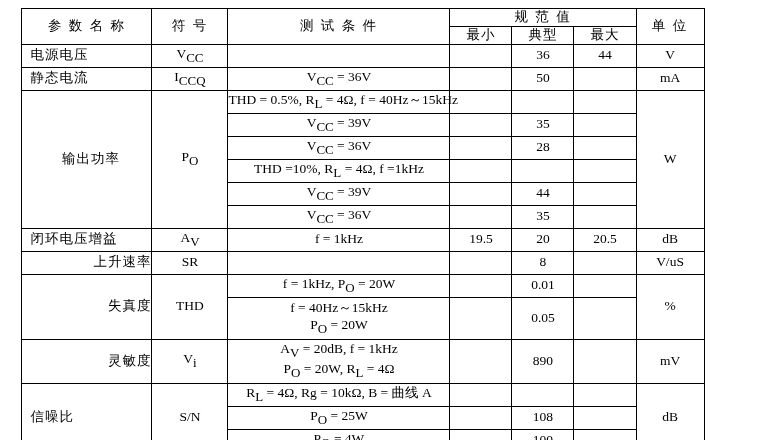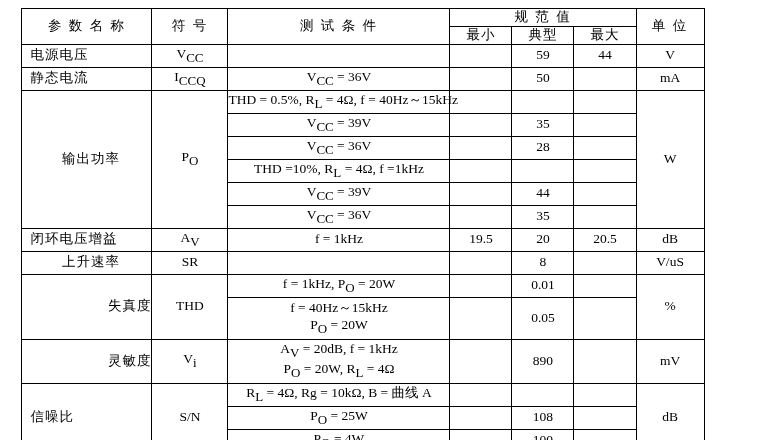--- a/index.html
+++ b/index.html
@@ -114,21 +114,21 @@
         <td class="cell-pad hdr-sub">最小</td>
         <td class="cell-pad hdr-sub">典型</td>
         <td class="cell-pad hdr-sub">最大</td>
       </tr>
 
       <tr class="row-h">
         <td class="cell-pad param-name" style="text-align:left;padding-left:8px">电源电压</td>
         <td class="cell-pad sym"><span>V</span><sub>CC</sub></td>
         <td class="cell-pad cond"></td>
         <td class="cell-pad num"></td>
-        <td class="cell-pad num">59</td>
+        <td class="cell-pad num">36</td>
         <td class="cell-pad num">44</td>
         <td class="cell-pad unit">V</td>
       </tr>
 
       <tr class="row-h">
         <td class="cell-pad param-name" style="text-align:left;padding-left:8px">静态电流</td>
         <td class="cell-pad sym"><span>I</span><sub>CCQ</sub></td>
         <td class="cell-pad cond">V<sub>CC</sub> = 36V</td>
         <td class="cell-pad num"></td>
         <td class="cell-pad num">50</td>
@@ -180,21 +180,21 @@
         <td class="cell-pad param-name" style="text-align:left;padding-left:8px">闭环电压增益</td>
         <td class="cell-pad sym"><span>A</span><sub>V</sub></td>
         <td class="cell-pad cond">f = 1kHz</td>
         <td class="cell-pad num">19.5</td>
         <td class="cell-pad num">20</td>
         <td class="cell-pad num">20.5</td>
         <td class="cell-pad unit">dB</td>
       </tr>
 
       <tr class="row-h">
-        <td class="cell-pad param-name" style="text-align:center;padding-left:8px">上升速率</td>
+        <td class="cell-pad param-name" style="text-align:right;padding-left:8px">上升速率</td>
         <td class="cell-pad sym">SR</td>
         <td class="cell-pad cond"></td>
         <td class="cell-pad num"></td>
         <td class="cell-pad num">8</td>
         <td class="cell-pad num"></td>
         <td class="cell-pad unit">V/uS</td>
       </tr>
 
       <tr class="row-h">
         <td rowspan="2" class="cell-pad param-name" style="text-align:right;padding-left:8px">失真度</td>

